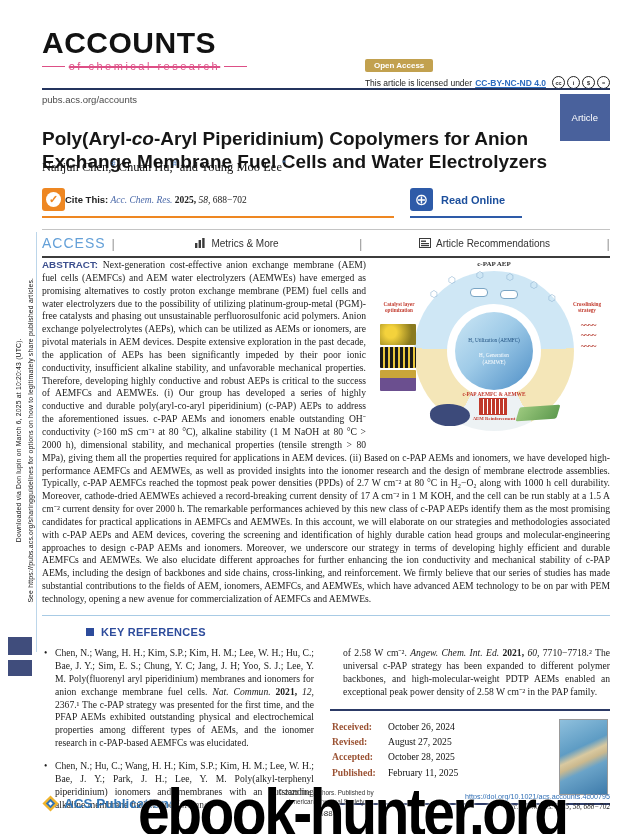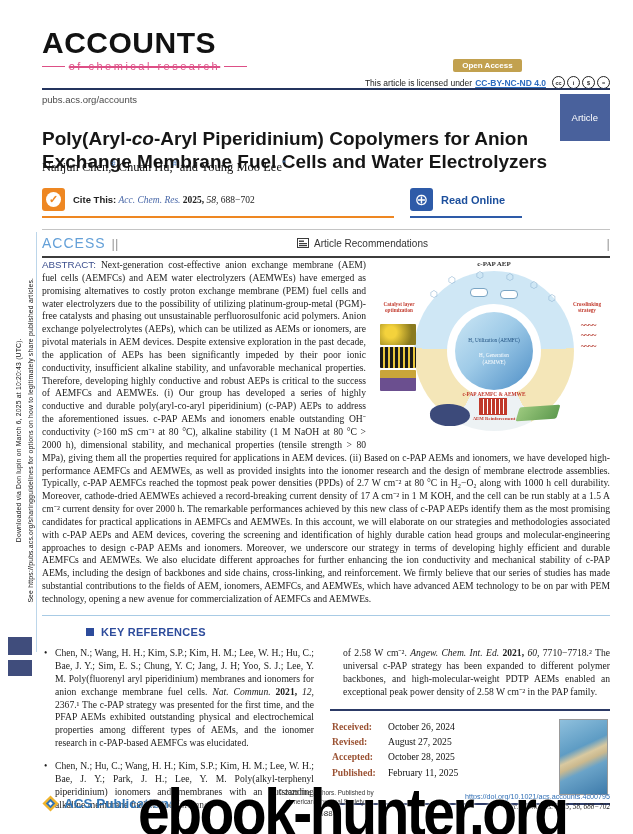--- a/index.html
+++ b/index.html
@@ -14,21 +14,21 @@
   .edge-mark.m1{top:637px;height:18px;}
   .edge-mark.m2{top:660px;height:16px;}
 
   
   .header{position:absolute;left:42px;right:23px;top:28px;}
   .journal-name{font-size:30px;font-weight:800;letter-spacing:.5px;color:#121212;line-height:1;}
   .journal-sub{display:flex;align-items:center;width:205px;margin-top:2px;}
   .journal-sub .ln{flex:1;border-top:1.6px solid #dd4f86;}
   .journal-sub .tx{font-size:11px;font-weight:400;color:#dd4f86;letter-spacing:2.5px;
      padding:0 4px;text-decoration:line-through;text-decoration-thickness:1.5px;}
-  .license-block{position:absolute;right:0;top:26px;text-align:center;}
+  .license-block{position:absolute;right:0;top:26px;text-align:left;}
   .open-access{display:inline-block;background:#c2a14f;color:#fff;font-size:8px;font-weight:700;
      padding:2px 9px;border-radius:2px;margin-bottom:4px;}
   .license-line{font-size:8.5px;color:#222;display:flex;align-items:center;gap:3px;justify-content:flex-end;}
   .license-line a{color:#2d6cc0;font-weight:700;}
   .cc-icons{display:inline-flex;gap:2px;margin-left:3px;}
   .cc{width:11px;height:11px;border:1.2px solid #222;border-radius:50%;display:inline-flex;
      align-items:center;justify-content:center;font-size:5.5px;font-weight:700;color:#222;}
   .top-rule{position:absolute;left:42px;right:23px;top:88px;border-top:2.5px solid #24345e;}
   .site-row{position:absolute;left:42px;right:23px;top:94px;display:flex;justify-content:space-between;align-items:flex-start;}
   .site-url{font-size:9.5px;color:#4a4a4a;}
@@ -39,42 +39,42 @@
      line-height:1.22;color:#161616;}
   .authors{position:absolute;left:42px;top:159px;font-family:"Liberation Serif",serif;font-size:12.5px;color:#111;}
   .authors sup{font-size:8px;color:#4f7fbe;}
 
   
   .cite-row{position:absolute;left:42px;right:23px;top:188px;display:flex;gap:16px;}
   .cite-box{display:flex;align-items:center;border-bottom:2.5px solid #ee8722;padding-bottom:5px;width:352px;cursor:pointer;}
   .cite-icon{width:23px;height:23px;background:#ee8722;border-radius:3px;display:flex;align-items:center;justify-content:center;flex:none;}
   .cite-icon .chk{width:15px;height:15px;background:#fff;border-radius:50%;color:#ee8722;
      font-size:11px;font-weight:800;display:flex;align-items:center;justify-content:center;}
-  .cite-text{margin-left:8px;font-size:9.5px;color:#222;}
+  .cite-text{margin-left:0;font-size:9.5px;color:#222;}
   .cite-text .lbl{font-weight:700;}
   .cite-text .jr{font-style:italic;color:#4968a8;font-family:"Liberation Serif",serif;}
   .cite-text .yr{font-weight:700;font-family:"Liberation Serif",serif;}
   .cite-text .vol{font-style:italic;font-family:"Liberation Serif",serif;}
   .cite-text .pg{font-family:"Liberation Serif",serif;}
   .read-box{display:flex;align-items:center;border-bottom:2.5px solid #2e5ba8;padding-bottom:5px;width:112px;cursor:pointer;}
   .read-icon{width:23px;height:23px;background:#2e5ba8;border-radius:3px;color:#fff;font-size:16px;
      display:flex;align-items:center;justify-content:center;flex:none;}
   .read-label{margin-left:8px;font-size:11px;font-weight:700;color:#1c4f9c;}
 
   
   .access-bar{position:absolute;left:42px;right:23px;top:229px;height:26px;border-top:1px solid #c4c4c4;
      border-bottom:2px solid #3c3c3c;display:flex;align-items:center;font-size:10px;color:#333;}
   .access-label{color:#64a0d8;font-size:14px;letter-spacing:1px;font-weight:500;margin-right:6px;}
   .abar-sep{color:#9a9a9a;font-size:13px;}
   .abar-sec{flex:1;display:flex;align-items:center;justify-content:center;gap:5px;cursor:pointer;}
 
   
   .main{position:absolute;left:42px;right:23px;top:258px;}
   .abstract{font-family:"Liberation Serif",serif;font-size:9.6px;line-height:1.34;text-align:justify;color:#1c1c1c;}
-  .abstract .ab-label{font-weight:400;color:#3c4f8e;font-family:"Liberation Sans",sans-serif;font-size:9.8px;}
+  .abstract .ab-label{font-weight:700;color:#3c4f8e;font-family:"Liberation Sans",sans-serif;font-size:9.8px;}
   .blue-rule{clear:both;border:none;border-top:1.5px solid #a8cbe5;margin:9px 0 0 0;}
 
   
   .ga{position:relative;float:right;width:232px;height:188px;margin:0 0 4px 12px;overflow:hidden;background:#fff;}
   .ga-title{position:absolute;top:2px;left:0;right:0;text-align:center;font-size:7px;font-weight:700;color:#333;}
   .ga-donut{position:absolute;left:36px;top:13px;width:160px;height:160px;border-radius:50%;
      background:conic-gradient(#cfe7f5 0deg 88deg,#f4e6b8 88deg 152deg,#edf2f4 152deg 208deg,#f4e6b8 208deg 272deg,#cfe7f5 272deg 360deg);}
   .ga-donut::after{content:"";position:absolute;inset:33px;background:#fff;border-radius:50%;}
   .ga-center{position:absolute;left:77px;top:54px;width:78px;height:78px;border-radius:50%;z-index:2;
      background:linear-gradient(135deg,#cde7f5 0%,#9fcbe8 45%,#4d8ec6 100%);
@@ -195,20 +195,28 @@
     </div>
     <div class="read-box">
       <span class="read-icon">⊕</span>
       <span class="read-label">Read Online</span>
     </div>
   </div>
 
   <div class="access-bar">
     <span class="access-label">ACCESS</span>
     <span class="abar-sep">|</span>
+    <span class="abar-sec">
+      <svg width="11" height="10" viewBox="0 0 11 10">
+          <rect x="0" y="5" width="2.4" height="5" fill="#3a3a3a"></rect>
+          <rect x="3.6" y="2" width="2.4" height="8" fill="#3a3a3a"></rect>
+          <rect x="7.2" y="0" width="2.4" height="10" fill="#3a3a3a"></rect>
+        </svg>
+      <span>Metrics &amp; More</span>
+    </span>
     <span class="abar-sep">|</span>
     <span class="abar-sec">
       <svg width="12" height="10" viewBox="0 0 12 10">
           <rect x="0.5" y="0.5" width="11" height="9" fill="none" stroke="#3a3a3a"></rect>
           <rect x="2" y="2.5" width="5" height="1.4" fill="#3a3a3a"></rect>
           <rect x="2" y="5" width="8" height="1.2" fill="#3a3a3a"></rect>
           <rect x="2" y="7" width="8" height="1.2" fill="#3a3a3a"></rect>
         </svg>
       <span>Article Recommendations</span>
     </span>

